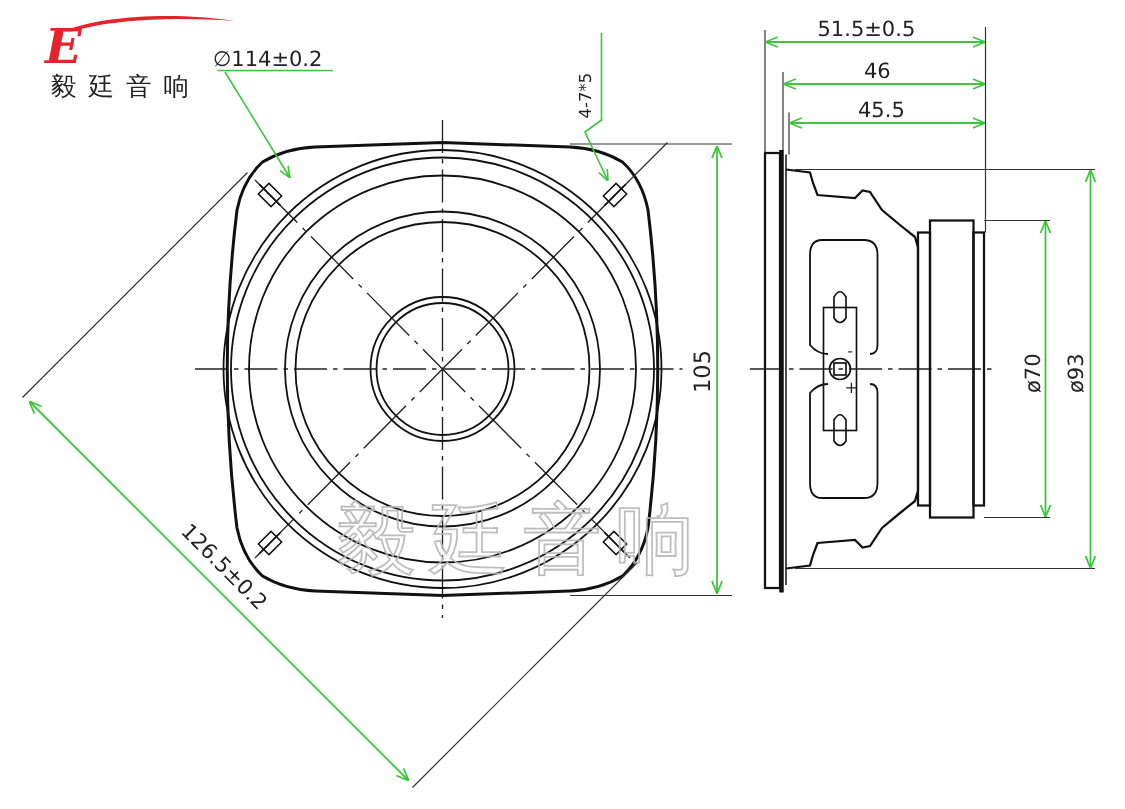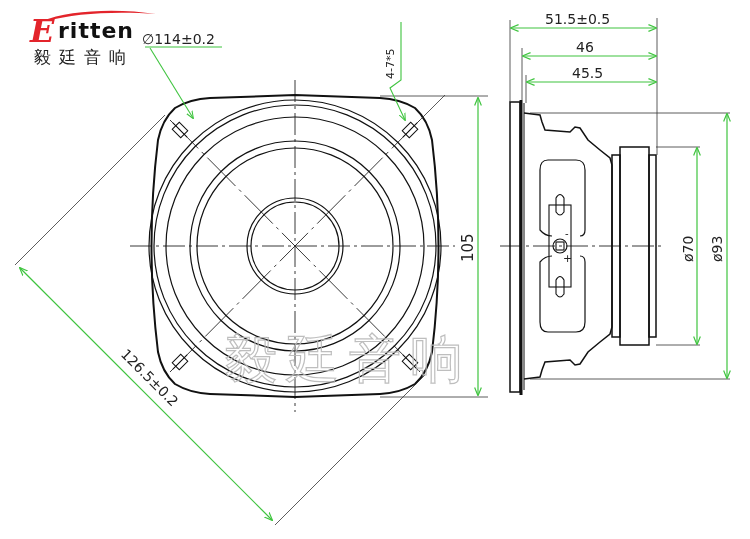--- a/index.html
+++ b/index.html
@@ -16,21 +16,20 @@
 </head>
 <body>
 
 <div class="stage">
 
   <div class="logo">
     <svg class="logo-swoosh" viewBox="0 0 120 14">
       <path d="M4 13 C 30 2, 80 0, 118 6 C 80 3, 35 5, 10 13 Z" fill="#e3242b"></path>
     </svg>
     <span class="logo-e">E</span>
-    <span class="logo-word">ritten</span>
     <span class="logo-cn">毅廷音响</span>
   </div>
 
   <svg width="750" height="539" viewBox="0 0 750 539" style="position:absolute;left:0;top:0;">
     <defs>
       <marker id="arr" viewBox="0 0 10 10" refX="9" refY="5" markerWidth="7" markerHeight="7" orient="auto-start-reverse">
         <path d="M0 1 L10 5 L0 9" fill="none" stroke="#3fc43f" stroke-width="1.4"></path>
       </marker>
     </defs>
 

